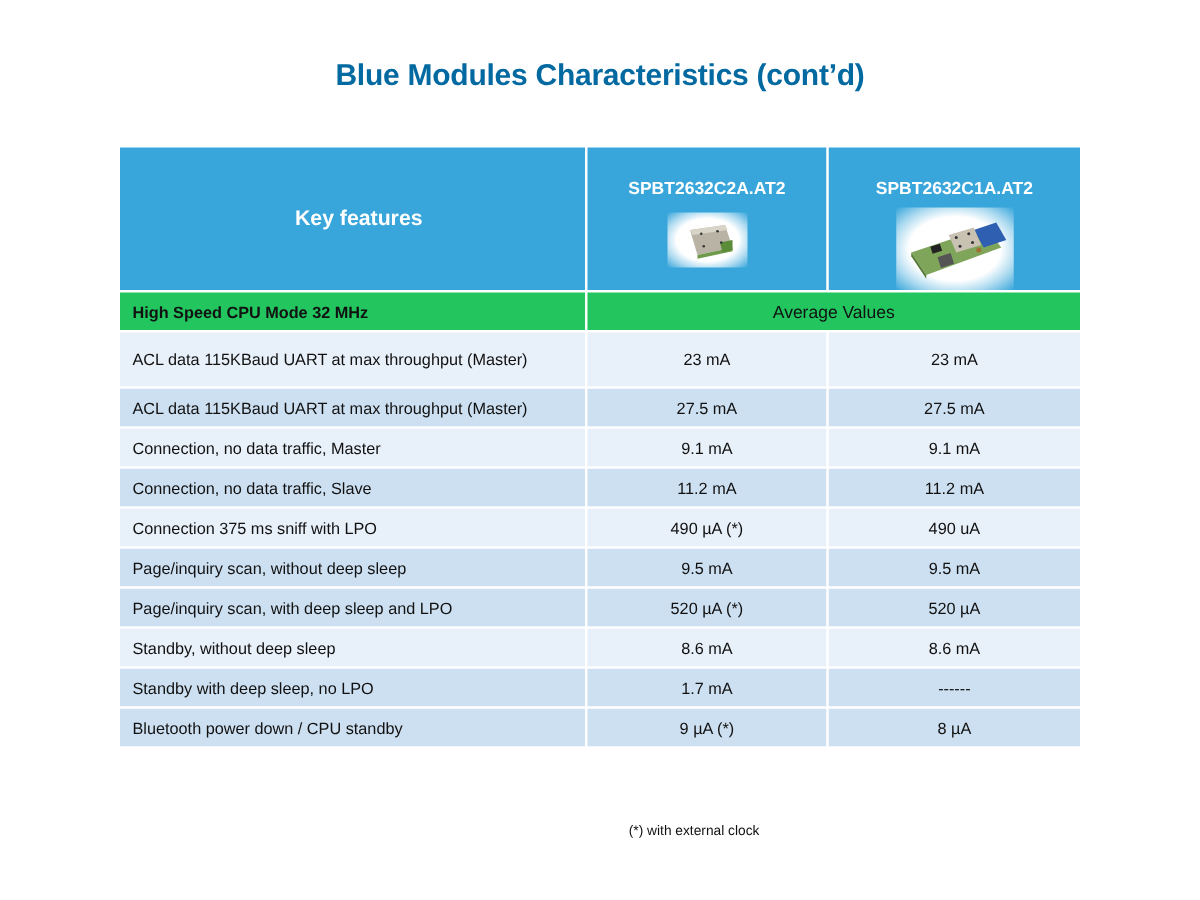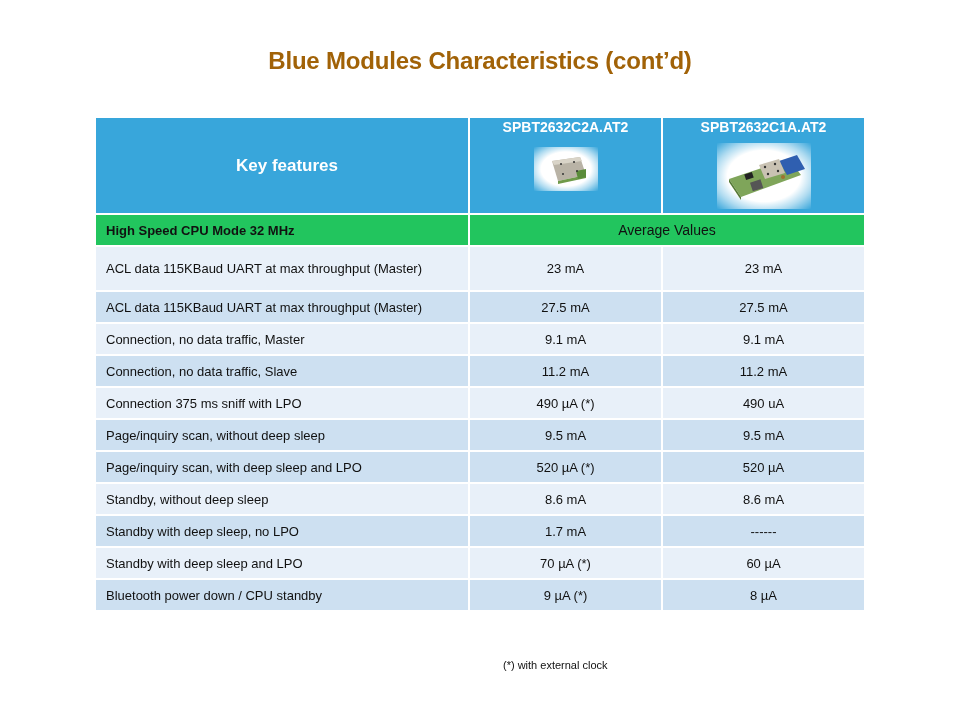--- a/index.html
+++ b/index.html
@@ -1,40 +1,40 @@
 <!DOCTYPE html>
 <html><head>
   <meta charset="utf-8">
   <style>
     * { box-sizing: border-box; margin: 0; padding: 0; }
     html, body { width: 960px; height: 720px; background: #ffffff; overflow: hidden; }
     body { font-family: "Liberation Sans", sans-serif; color: #111; position: relative; }
 
     .slide-title {
       position: absolute; left: 0; top: 47px; width: 960px;
-      text-align: center; font-size: 24px; font-weight: bold; color: #a16207;
+      text-align: center; font-size: 24px; font-weight: bold; color: #0369a1;
       letter-spacing: -0.2px;
     }
 
     table.spec {
       position: absolute; left: 96px; top: 118px; width: 768px;
       border-collapse: separate; border-spacing: 2px 2px;
       table-layout: fixed;
       margin-left: -2px; margin-top: -2px;
     }
     table.spec col.c1 { width: 372px; }
     table.spec col.c2 { width: 191px; }
     table.spec col.c3 { width: 201px; }
 
     th.head {
       background: #38a6db; color: #ffffff; font-weight: bold; height: 95px;
       vertical-align: top;
     }
     th.head.key { text-align: center; vertical-align: middle; font-size: 17px; padding-left: 10px; }
-    th.head.prod { text-align: center; font-size: 14px; padding-top: 1px; }
+    th.head.prod { text-align: center; font-size: 14px; padding-top: 24px; }
     .module-img {
       margin: 12px auto 0; display: block; position: relative;
       background: radial-gradient(ellipse at center, #ffffff 55%, rgba(255,255,255,0.6) 75%, rgba(255,255,255,0) 100%);
     }
     .module-img.small { width: 64px; height: 44px; }
     .module-img.large { width: 94px; height: 66px; margin-top: 8px; }
 
     td { font-size: 13px; height: 30px; vertical-align: middle; }
     td.label { padding-left: 10px; text-align: left; }
     td.val { text-align: center; }
@@ -141,25 +141,20 @@
     <tr class="odd">
       <td class="label">Standby, without deep sleep</td>
       <td class="val">8.6 mA</td>
       <td class="val">8.6 mA</td>
     </tr>
     <tr class="even">
       <td class="label">Standby with deep sleep, no LPO</td>
       <td class="val">1.7 mA</td>
       <td class="val">------</td>
     </tr>
-    <tr class="odd">
-      <td class="label">Standby with deep sleep and LPO</td>
-      <td class="val">70 µA  (*)</td>
-      <td class="val">60 µA</td>
-    </tr>
     <tr class="even">
       <td class="label">Bluetooth power down / CPU standby</td>
       <td class="val">9 µA (*)</td>
       <td class="val">8 µA</td>
     </tr>
   </tbody>
 </table>
 
 <div class="footnote">(*) with external clock</div>
 

